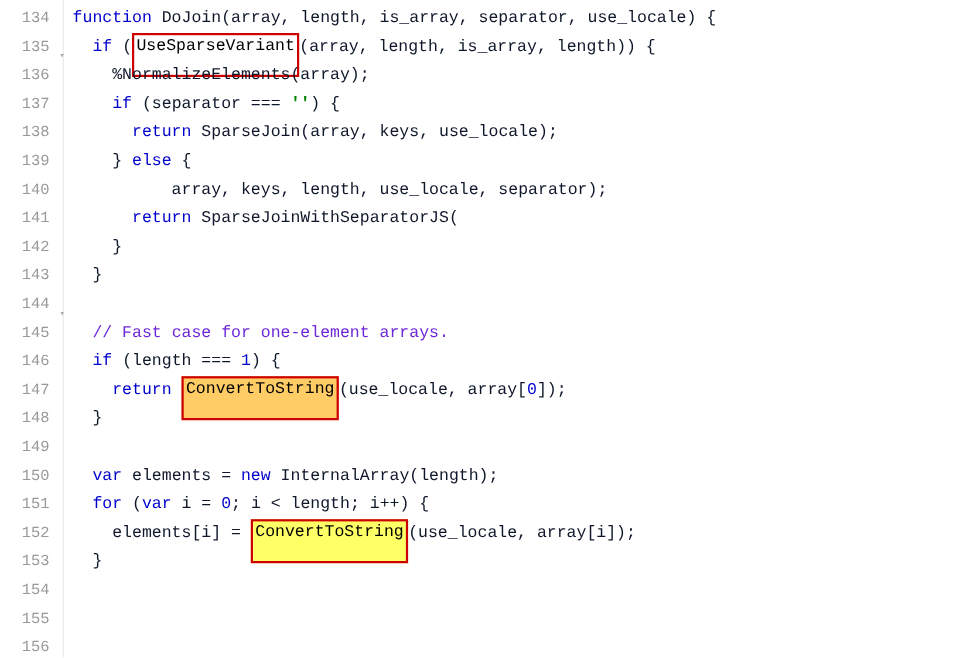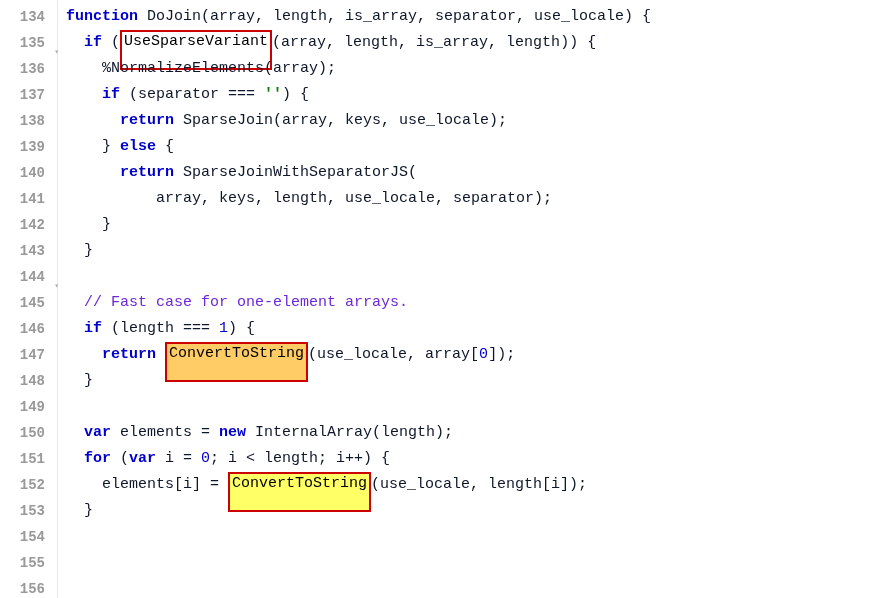--- a/index.html
+++ b/index.html
@@ -11,21 +11,20 @@
       height: 598px;
       overflow: hidden;
       display: flex;
     }
     .gutter {
       width: 58px;
       flex-shrink: 0;
       background: #ffffff;
       border-right: 1px solid #e8e8e8;
       padding-top: 4px;
-      font-weight: bold;
     }
     .line-number {
       color: #999999;
       text-align: right;
       padding-right: 12px;
       height: 26px;
       line-height: 26px;
       font-size: 14px;
       position: relative;
     }
@@ -42,21 +41,21 @@
       flex: 1;
       padding-top: 4px;
       padding-left: 8px;
     }
     .code-line {
       height: 26px;
       line-height: 26px;
       white-space: pre;
       position: relative;
     }
-    .kw { color: #0000cc; font-weight: bold; }
+    .kw { color: #0000cc; font-weight: normal; }
     .str { color: #008000; font-weight: bold; }
     .num { color: #0000cc; }
     .comment { color: #6d28d9; }
     .plain { color: #0f172a; }
     
     .hl-box {
       border: 2px solid #cc0000;
       display: inline-block;
       padding: 0 2px;
       line-height: 20px;
@@ -100,27 +99,27 @@
     <div class="line-number">155</div>
     <div class="line-number">156</div>
   </div>
 <div class="code-area">
     <div class="code-line"><span class="kw">function</span><span class="plain"> DoJoin(array, length, is_array, separator, use_locale) {</span></div>
     <div class="code-line"><span class="plain">  </span><span class="kw">if</span><span class="plain"> (</span><span class="hl-box ">UseSparseVariant</span><span class="plain">(array, length, is_array, length)) {</span></div>
     <div class="code-line"><span class="plain">    %NormalizeElements(array);</span></div>
     <div class="code-line"><span class="plain">    </span><span class="kw">if</span><span class="plain"> (separator === </span><span class="str">''</span><span class="plain">) {</span></div>
     <div class="code-line"><span class="plain">      </span><span class="kw">return</span><span class="plain"> SparseJoin(array, keys, use_locale);</span></div>
     <div class="code-line"><span class="plain">    } </span><span class="kw">else</span><span class="plain"> {</span></div>
+    <div class="code-line"><span class="plain">          array, keys, length, use_locale, separator);</span></div>
     <div class="code-line"><span class="plain">      </span><span class="kw">return</span><span class="plain"> SparseJoinWithSeparatorJS(</span></div>
-    <div class="code-line"><span class="plain">          array, keys, length, use_locale, separator);</span></div>
     <div class="code-line"><span class="plain">    }</span></div>
     <div class="code-line"><span class="plain">  }</span></div>
     <div class="code-line"></div>
     <div class="code-line"><span class="plain">  </span><span class="comment">// Fast case for one-element arrays.</span></div>
     <div class="code-line"><span class="plain">  </span><span class="kw">if</span><span class="plain"> (length === </span><span class="num">1</span><span class="plain">) {</span></div>
     <div class="code-line"><span class="plain">    </span><span class="kw">return</span><span class="plain"> </span><span class="hl-box hl-orange">ConvertToString</span><span class="plain">(use_locale, array[</span><span class="num">0</span><span class="plain">]);</span></div>
     <div class="code-line"><span class="plain">  }</span></div>
     <div class="code-line"></div>
     <div class="code-line"><span class="plain">  </span><span class="kw">var</span><span class="plain"> elements = </span><span class="kw">new</span><span class="plain"> InternalArray(length);</span></div>
     <div class="code-line"><span class="plain">  </span><span class="kw">for</span><span class="plain"> (</span><span class="kw">var</span><span class="plain"> i = </span><span class="num">0</span><span class="plain">; i &lt; length; i++) {</span></div>
-    <div class="code-line"><span class="plain">    elements[i] = </span><span class="hl-box hl-yellow">ConvertToString</span><span class="plain">(use_locale, length[i]);</span></div>
+    <div class="code-line"><span class="plain">    elements[i] = </span><span class="hl-box hl-yellow">ConvertToString</span><span class="plain">(use_locale, array[i]);</span></div>
     <div class="code-line"><span class="plain">  }</span></div>
   </div>
 
 </body></html>

